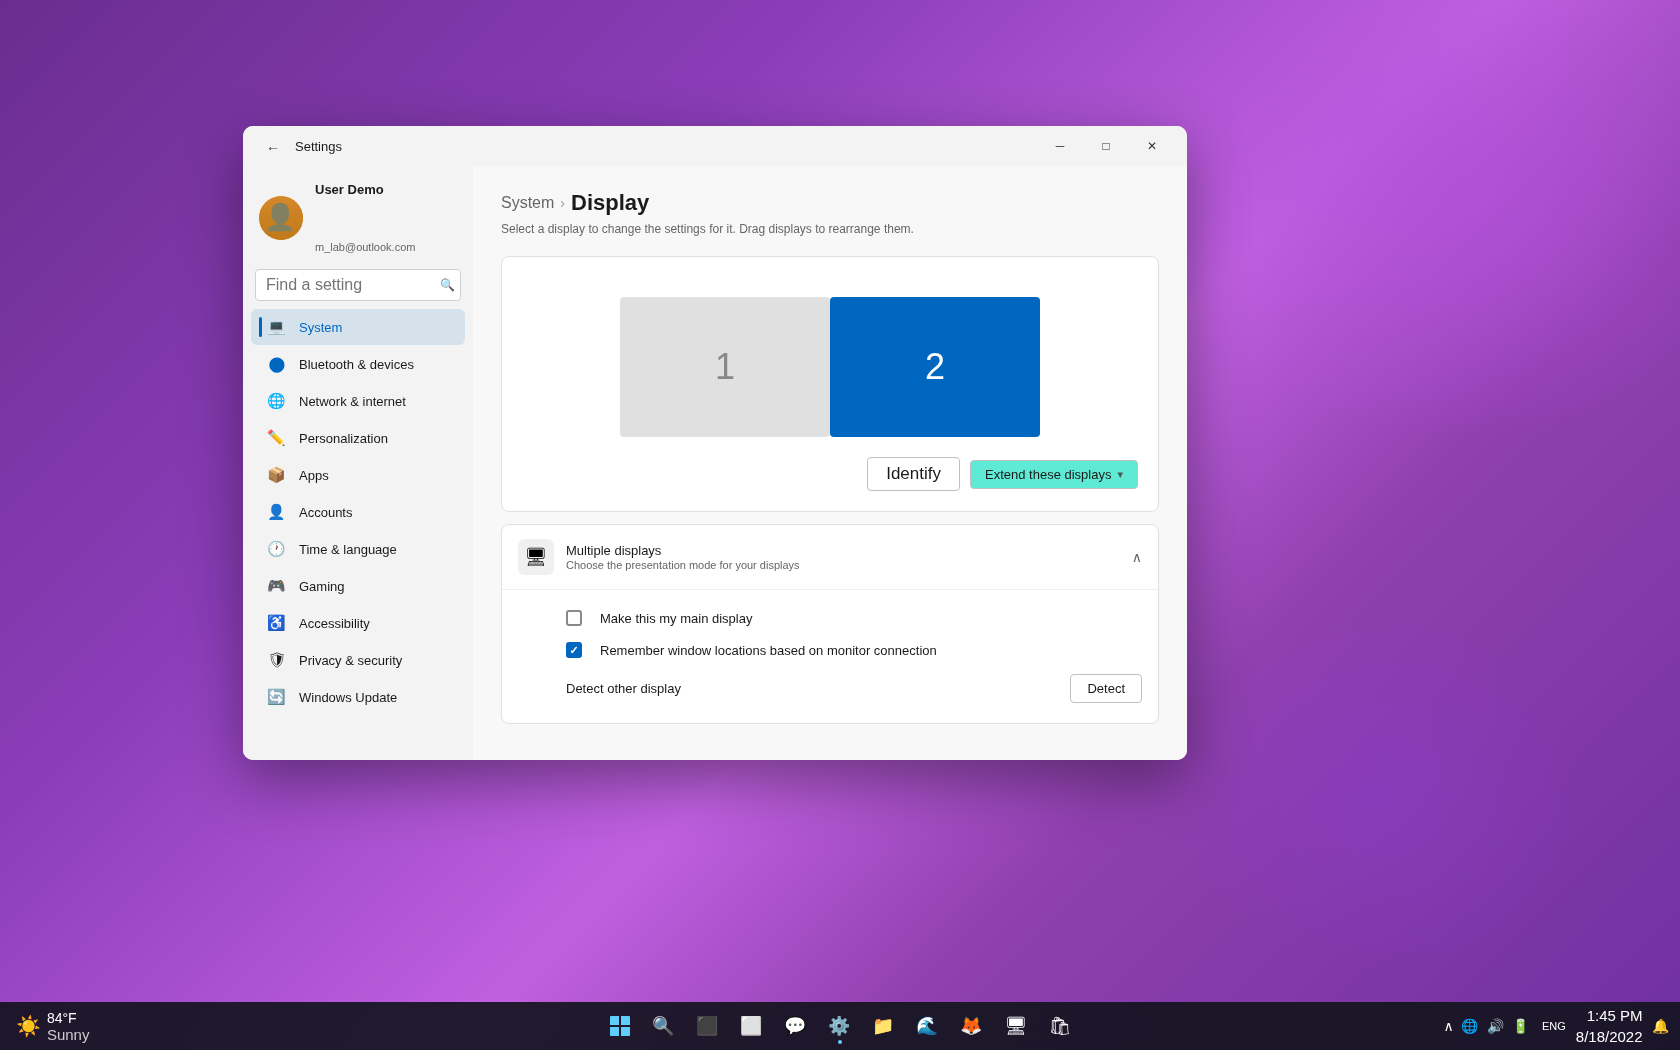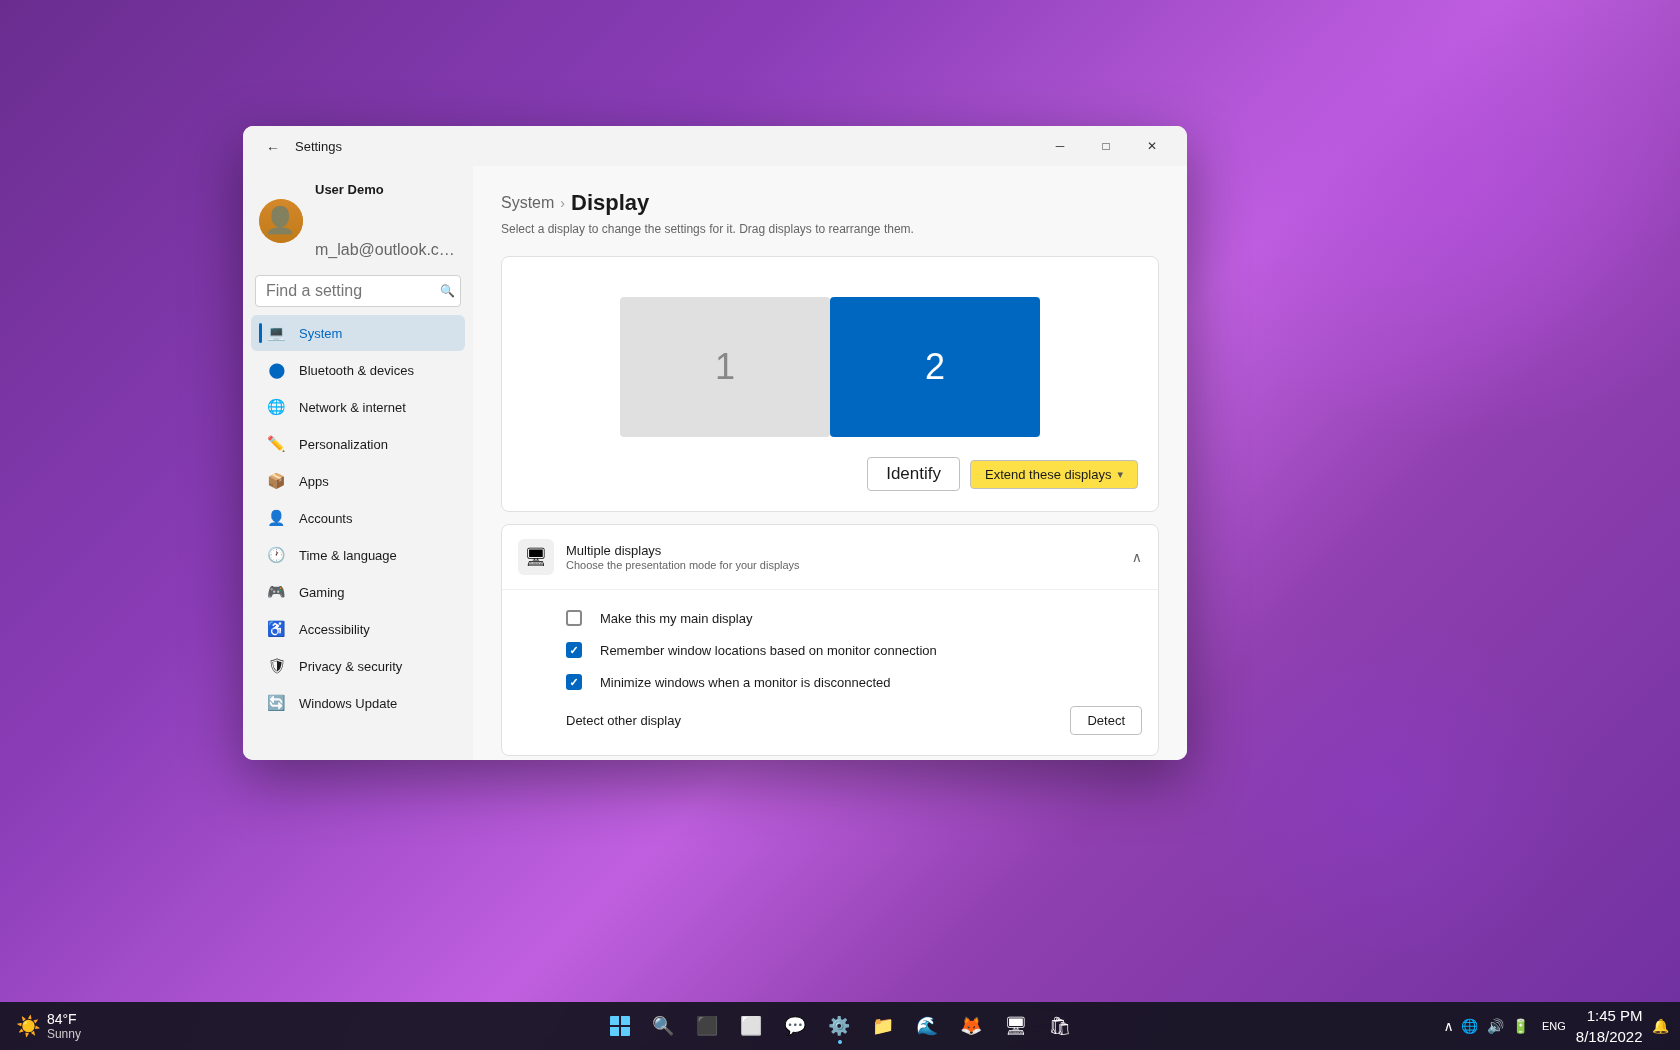--- a/index.html
+++ b/index.html
@@ -167,21 +167,21 @@
       display: flex; align-items: center; justify-content: center;
       position: relative;
     }
     .avatar-face::before {
       content: '👤';
       font-size: 26px;
       filter: sepia(1) hue-rotate(20deg);
     }
     .user-info { flex: 1; min-width: 0; }
     .user-name { font-size: 13px; font-weight: 600; color: #1a1a1a; }
-    .user-email { font-size: 16px; color: #666; white-space: nowrap; overflow: hidden; text-overflow: ellipsis; margin-top: 44px; }
+    .user-email { font-size: 11px; color: #666; white-space: nowrap; overflow: hidden; text-overflow: ellipsis; margin-top: 44px; }
 
     .search-box {
       margin: 0 12px 8px;
       position: relative;
     }
     .search-input {
       width: 100%;
       padding: 6px 30px 6px 10px;
       border: 1px solid #d0d0d0;
       border-radius: 4px;
@@ -286,21 +286,21 @@
       border-radius: 4px;
       background: #fff;
       font-size: 17px; color: #1a1a1a;
       cursor: pointer;
     }
     .btn-extend {
       display: flex; align-items: center; gap: 6px;
       padding: 6px 14px;
       border: 1px solid #c0c0c0;
       border-radius: 4px;
-      background: #fde047;
+      background: #5eead4;
       font-size: 13px; color: #1a1a1a;
       cursor: pointer;
     }
     .dropdown-arrow { font-size: 11px; color: #555; }
 
     
     .section-card {
       background: #fff;
       border-radius: 8px;
       border: 1px solid #e0e0e0;
@@ -503,43 +503,39 @@
           <div class="checkbox-row">
             <div class="checkbox"></div>
             <label class="checkbox-label">Make this my main display</label>
           </div>
 
           <div class="checkbox-row">
             <div class="checkbox checked"></div>
             <label class="checkbox-label">Remember window locations based on monitor connection</label>
           </div>
 
-          <div class="checkbox-row">
-            <div class="checkbox checked"></div>
-            <label class="checkbox-label">Minimize windows when a monitor is disconnected</label>
-          </div>
 
           <div class="detect-row">
             <span class="detect-label">Detect other display</span>
             <button class="btn-detect">Detect</button>
           </div>
         </div>
       </div>
 
     </div>
   </div>
 </div>
 
 <div class="taskbar">
 
   <div class="weather-widget">
     <span class="weather-icon">☀️</span>
     <div>
       <div class="weather-temp">84°F</div>
-      <div style="font-size:12px;color:#ccc;">Sunny</div>
+      <div style="font-size:15px;color:#ccc;">Sunny</div>
     </div>
   </div>
 
   <div class="taskbar-center">
 
     <div class="taskbar-icon">
       <div class="win-logo">
         <div class="win-logo-sq"></div>
         <div class="win-logo-sq"></div>
         <div class="win-logo-sq"></div>

